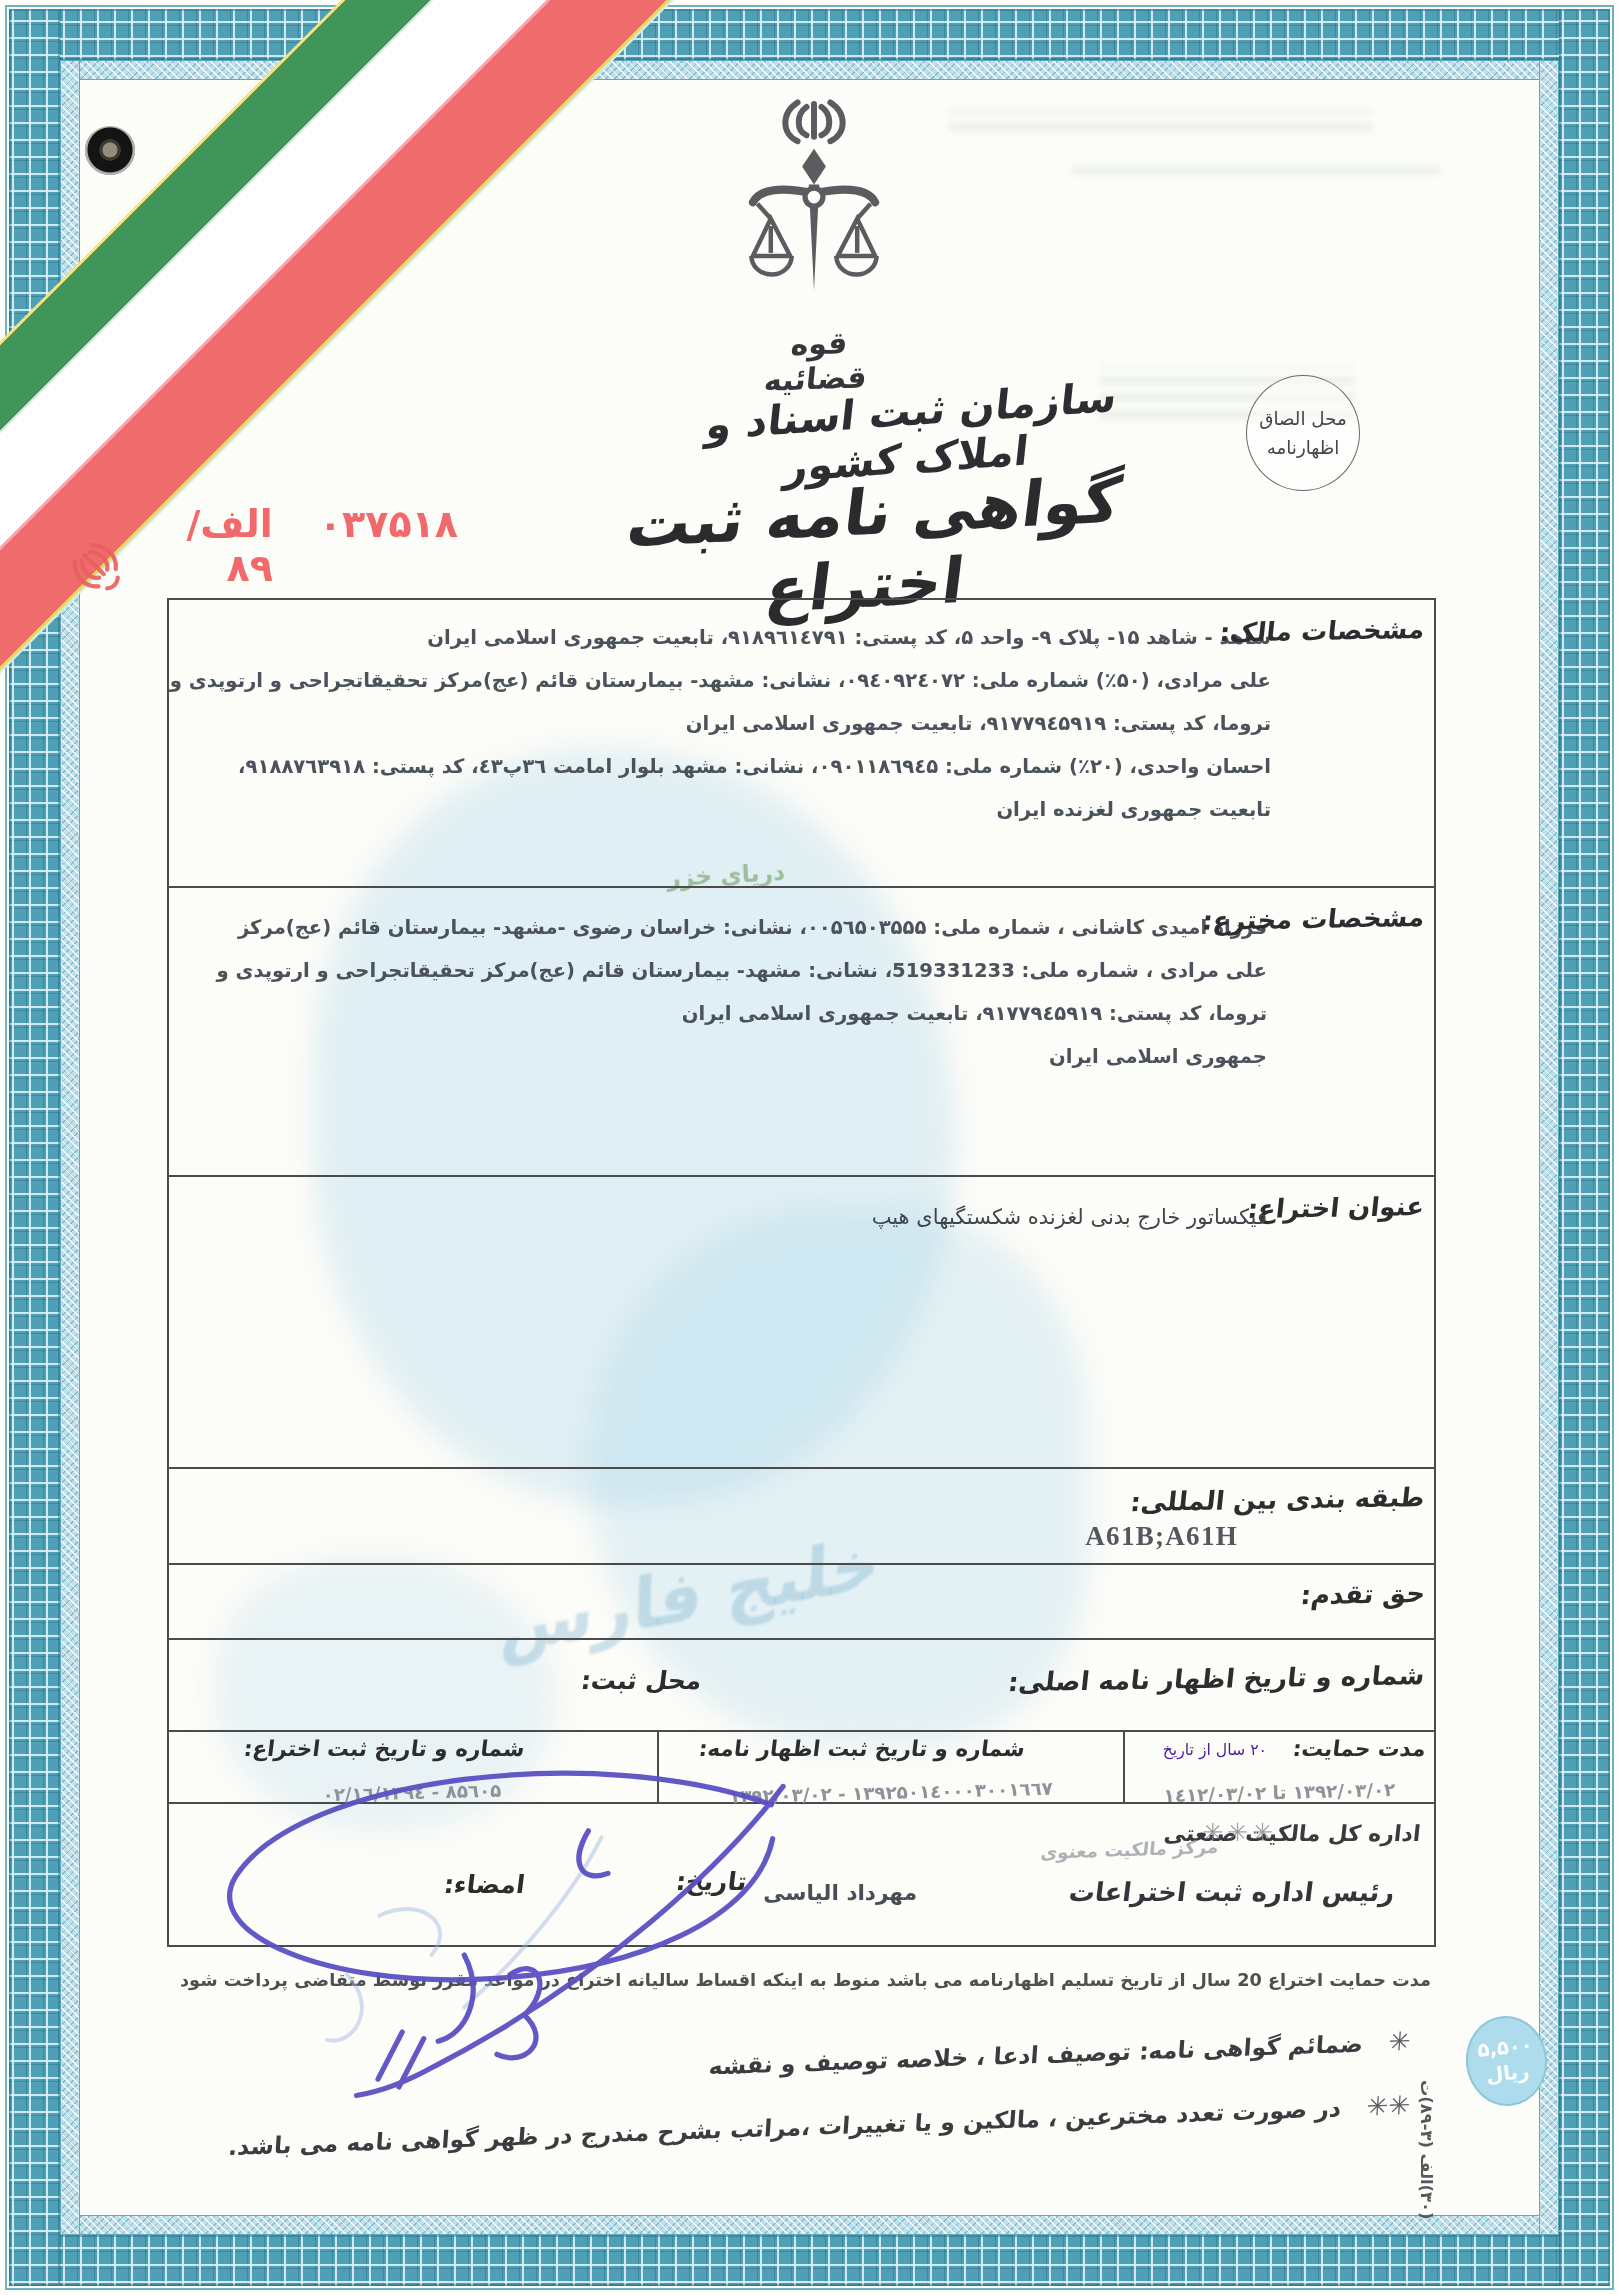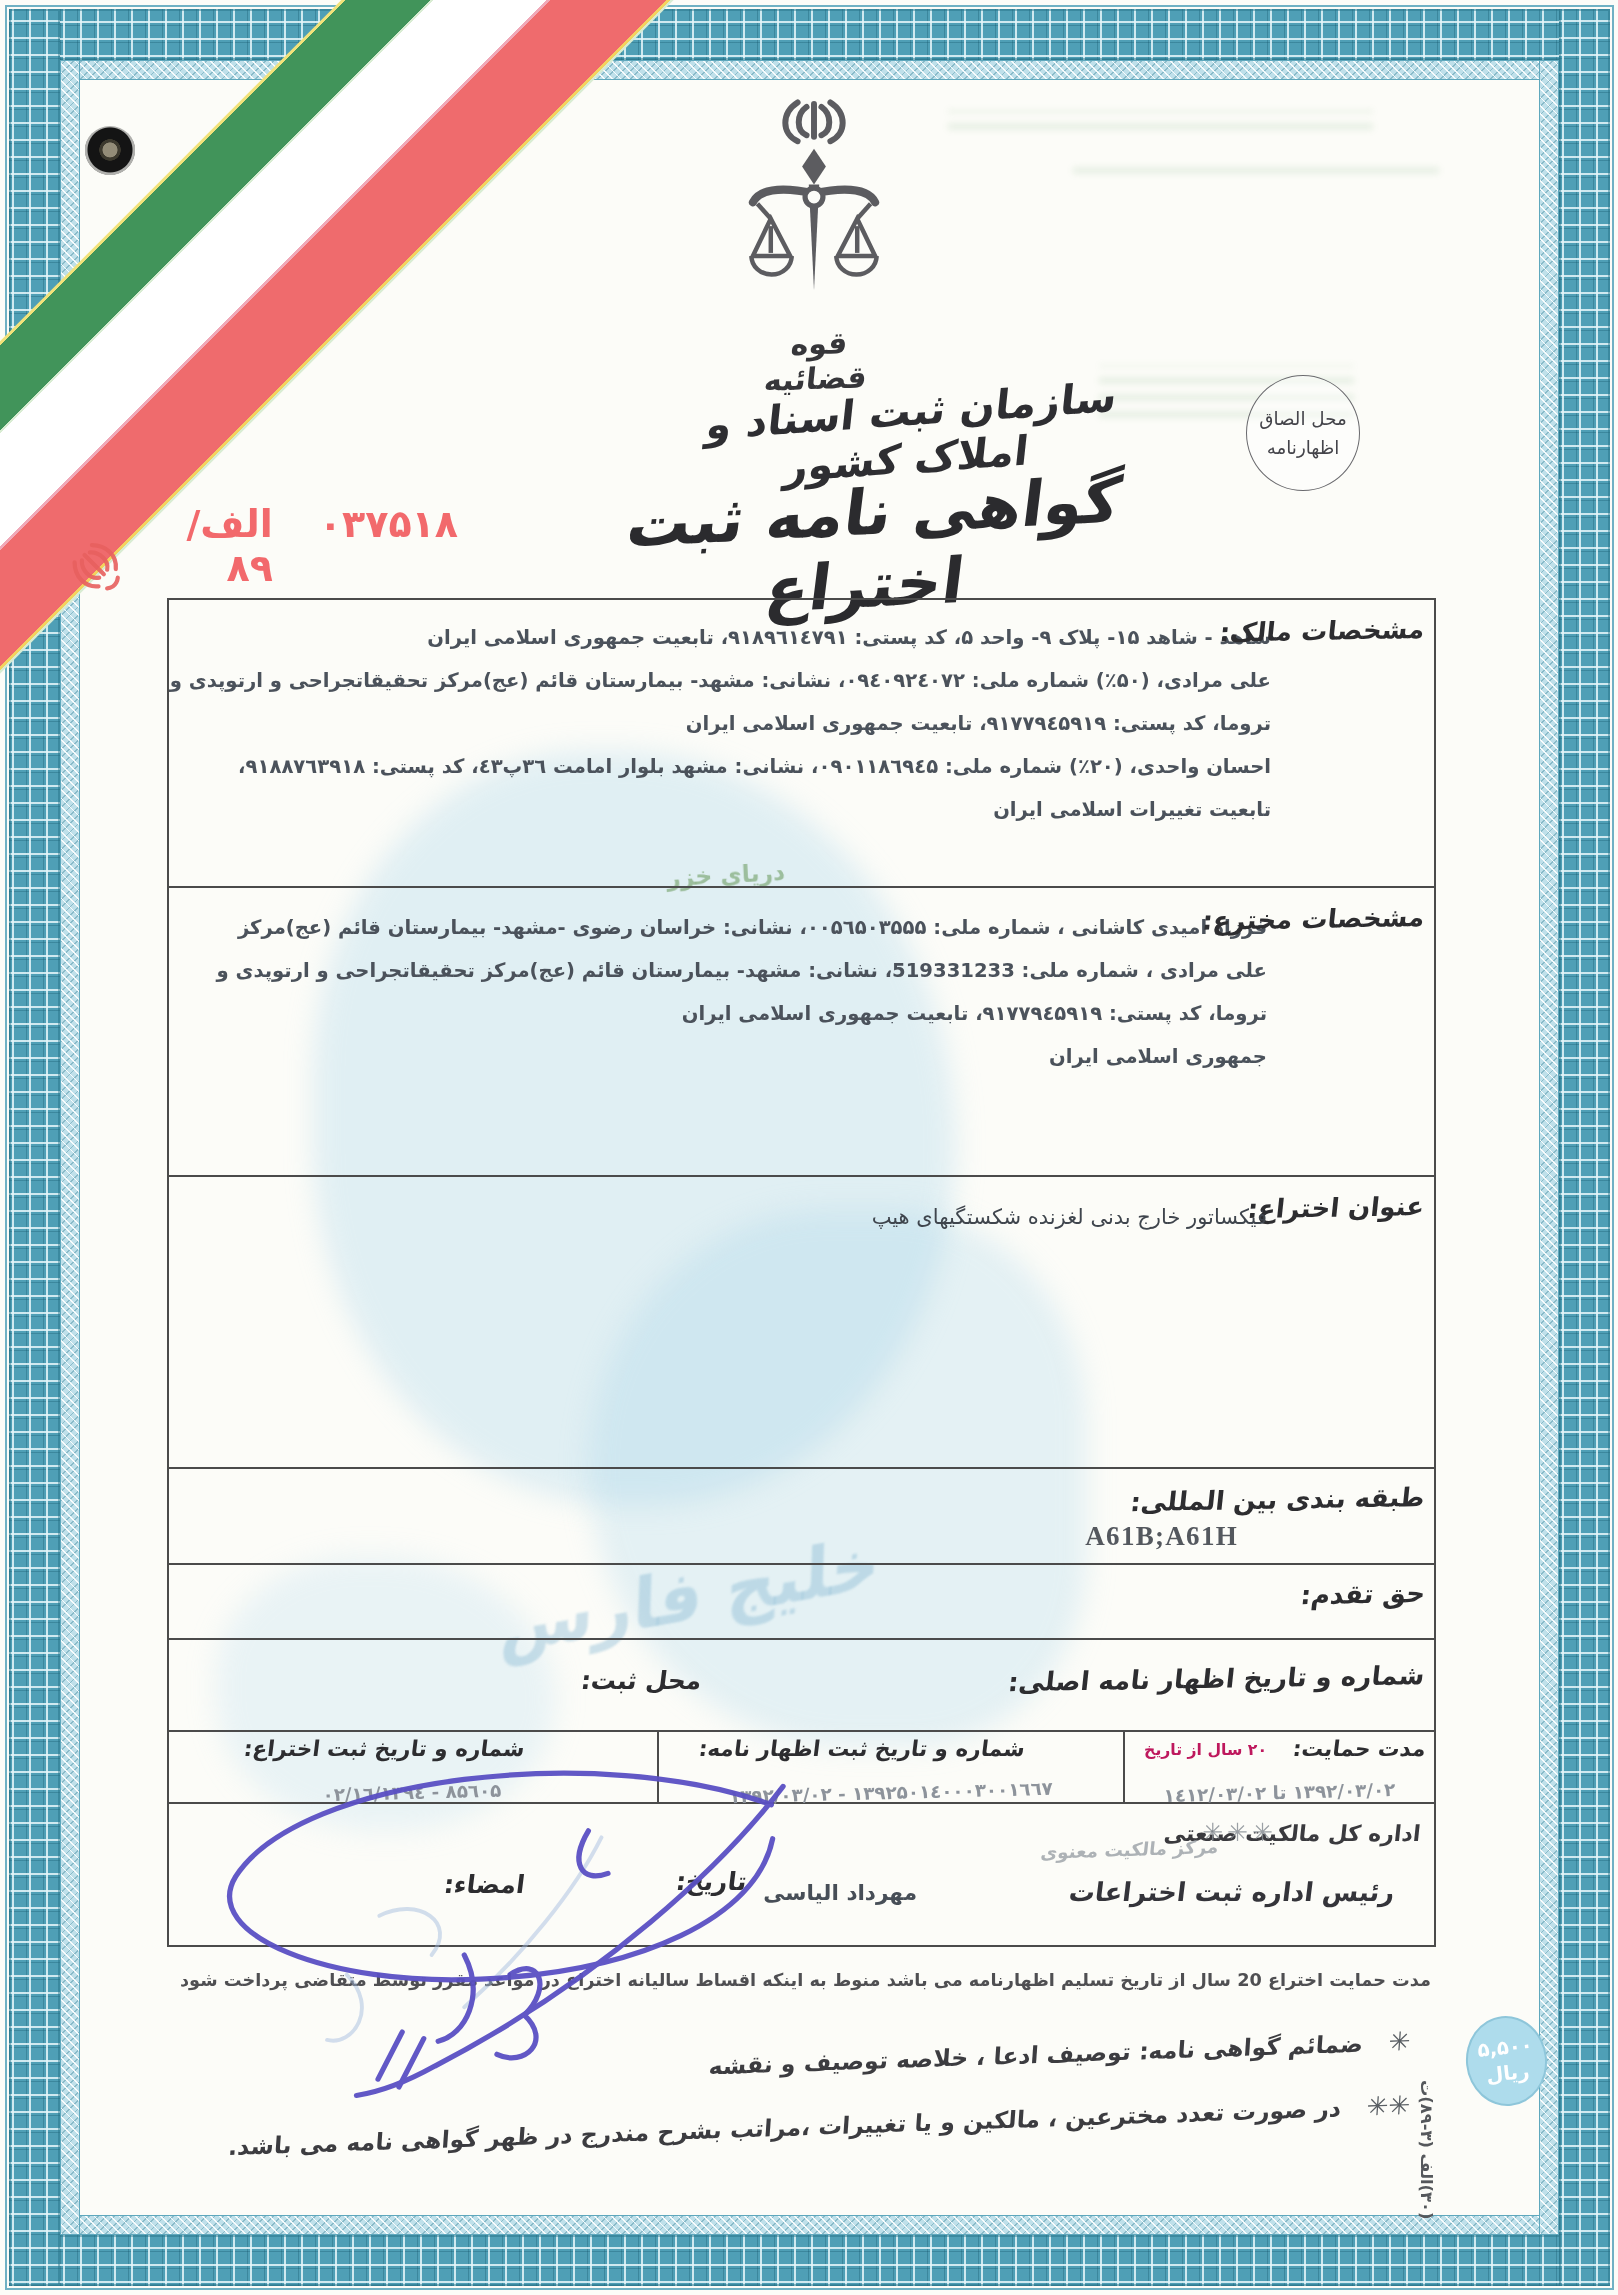--- a/index.html
+++ b/index.html
@@ -93,21 +93,21 @@
   .classval{position:absolute; right:196px; top:31px; direction:ltr;
     font-family:"Liberation Serif", serif; font-size:27px; font-weight:700; letter-spacing:1.3px; color:#54585e;margin-top:22px;}
   .placelabel{position:absolute; right:732px; top:26px; font-size:25px; font-weight:700; color:#2d2d30;
     transform:skewX(-7deg);}
   .cell{position:absolute; top:0; height:73px; box-sizing:border-box;}
   .cell-prot{right:0; width:309px;}
   .cell-decl{right:309px; width:468px; border-right:2px solid #4b4b4b; border-left:2px solid #4b4b4b;}
   .cell-pat{right:778px; width:488px;}
   .celllabel{position:absolute; right:7.8px; top:5.2px; font-size:21.6px; font-weight:700; color:#2d2d30;
     transform:skewX(-7deg); transform-origin:right center; white-space:nowrap;}
-  .protdur{position:absolute; right:167px; top:9.2px; font-size:15.7px; font-weight:700; color:#be185d; white-space:nowrap;}
+  .protdur{position:absolute; right:167px; top:9.2px; font-size:15.7px; font-weight:400; color:#4c1d95; white-space:nowrap;}
   .cellval{position:absolute; left:0; right:0; bottom:1.3px; text-align:center; font-size:18.3px; font-weight:700;
     color:#8d939b; transform:rotate(-1.5deg); white-space:nowrap;}
   .stampline{position:absolute; right:13px; top:15.7px; font-size:22px; font-weight:700; color:#3a3a3e;
     transform:skewX(-6deg); white-space:nowrap;}
   .stampsub{position:absolute; right:216px; top:34px; font-size:18.3px; font-weight:700; color:#9aa0a6;
     transform:skewX(-8deg) rotate(-2deg); white-space:nowrap; opacity:.8;}
   .stampstars{position:absolute; right:157px; top:13px; font-size:25px; color:#8b9197; letter-spacing:3.9px; opacity:.85;}
   .officetitle{position:absolute; right:39px; top:72px; font-size:26px; font-weight:700; color:#34343a;
     transform:skewX(-7deg); white-space:nowrap;}
   .signername{position:absolute; right:517px; top:75px; font-size:21.6px; font-weight:700; color:#474e57; white-space:nowrap;}
@@ -208,21 +208,21 @@
   <div class="wm-gulf">خلیج فارس</div>
 
   <div class="tbl">
 
     <div class="trow r-owner">
       <div class="rowlabel">مشخصات مالک:</div>
       <div class="cline">شاهد - شاهد ۱۵- پلاک ۹- واحد ۵، کد پستی: ۹۱۸۹٦۱٤۷۹۱، تابعیت جمهوری اسلامی ایران</div>
       <div class="cline">علی مرادی، (۵۰٪) شماره ملی: ۰۹٤۰۹۲٤۰۷۲، نشانی: مشهد- بیمارستان قائم (عج)مرکز تحقیقاتجراحی و ارتوپدی و</div>
       <div class="cline">تروما، کد پستی: ۹۱۷۷۹٤۵۹۱۹، تابعیت جمهوری اسلامی ایران</div>
       <div class="cline">احسان واحدی، (۲۰٪) شماره ملی: ۰۹۰۱۱۸٦۹٤۵، نشانی: مشهد بلوار امامت ۳٦پ٤۳، کد پستی: ۹۱۸۸۷٦۳۹۱۸،</div>
-      <div class="cline">تابعیت تغییرات اسلامی ایران</div>
+      <div class="cline">تابعیت جمهوری لغزنده ایران</div>
     </div>
 
     <div class="trow r-inventor">
       <div class="rowlabel">مشخصات مخترع:</div>
       <div class="cline">فرزاد امیدی کاشانی ، شماره ملی: ۰۰۵٦۵۰۳۵۵۵، نشانی: خراسان رضوی -مشهد- بیمارستان قائم (عج)مرکز</div>
       <div class="cline">علی مرادی ، شماره ملی: 519331233، نشانی: مشهد- بیمارستان قائم (عج)مرکز تحقیقاتجراحی و ارتوپدی و</div>
       <div class="cline">تروما، کد پستی: ۹۱۷۷۹٤۵۹۱۹، تابعیت جمهوری اسلامی ایران</div>
       <div class="cline">جمهوری اسلامی ایران</div>
     </div>
 

